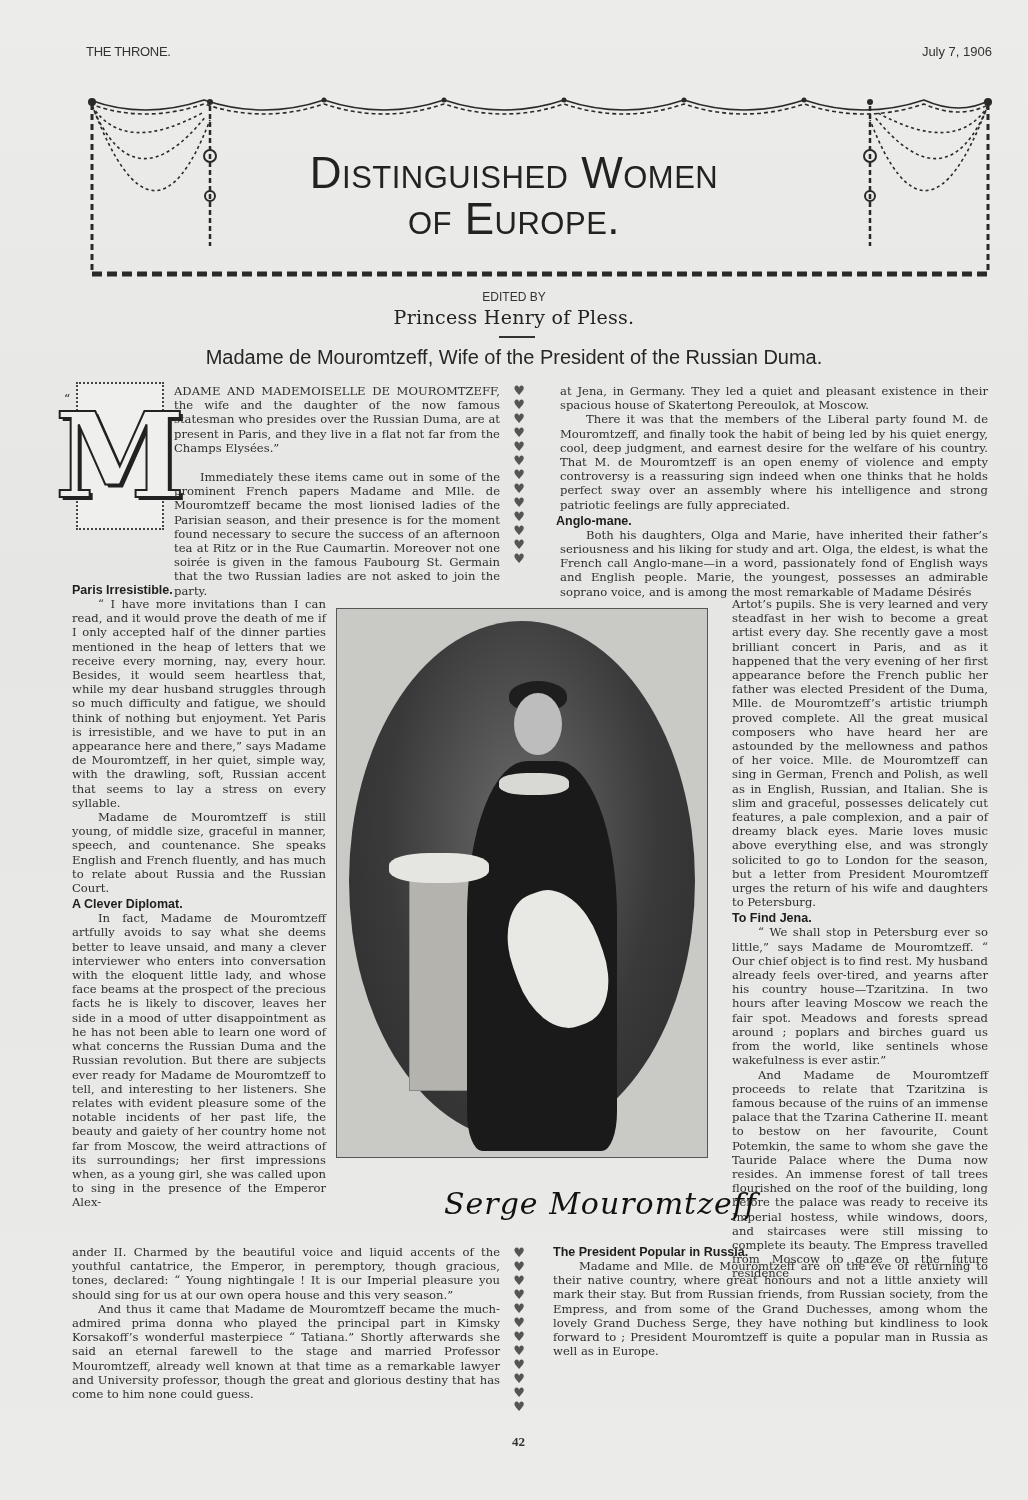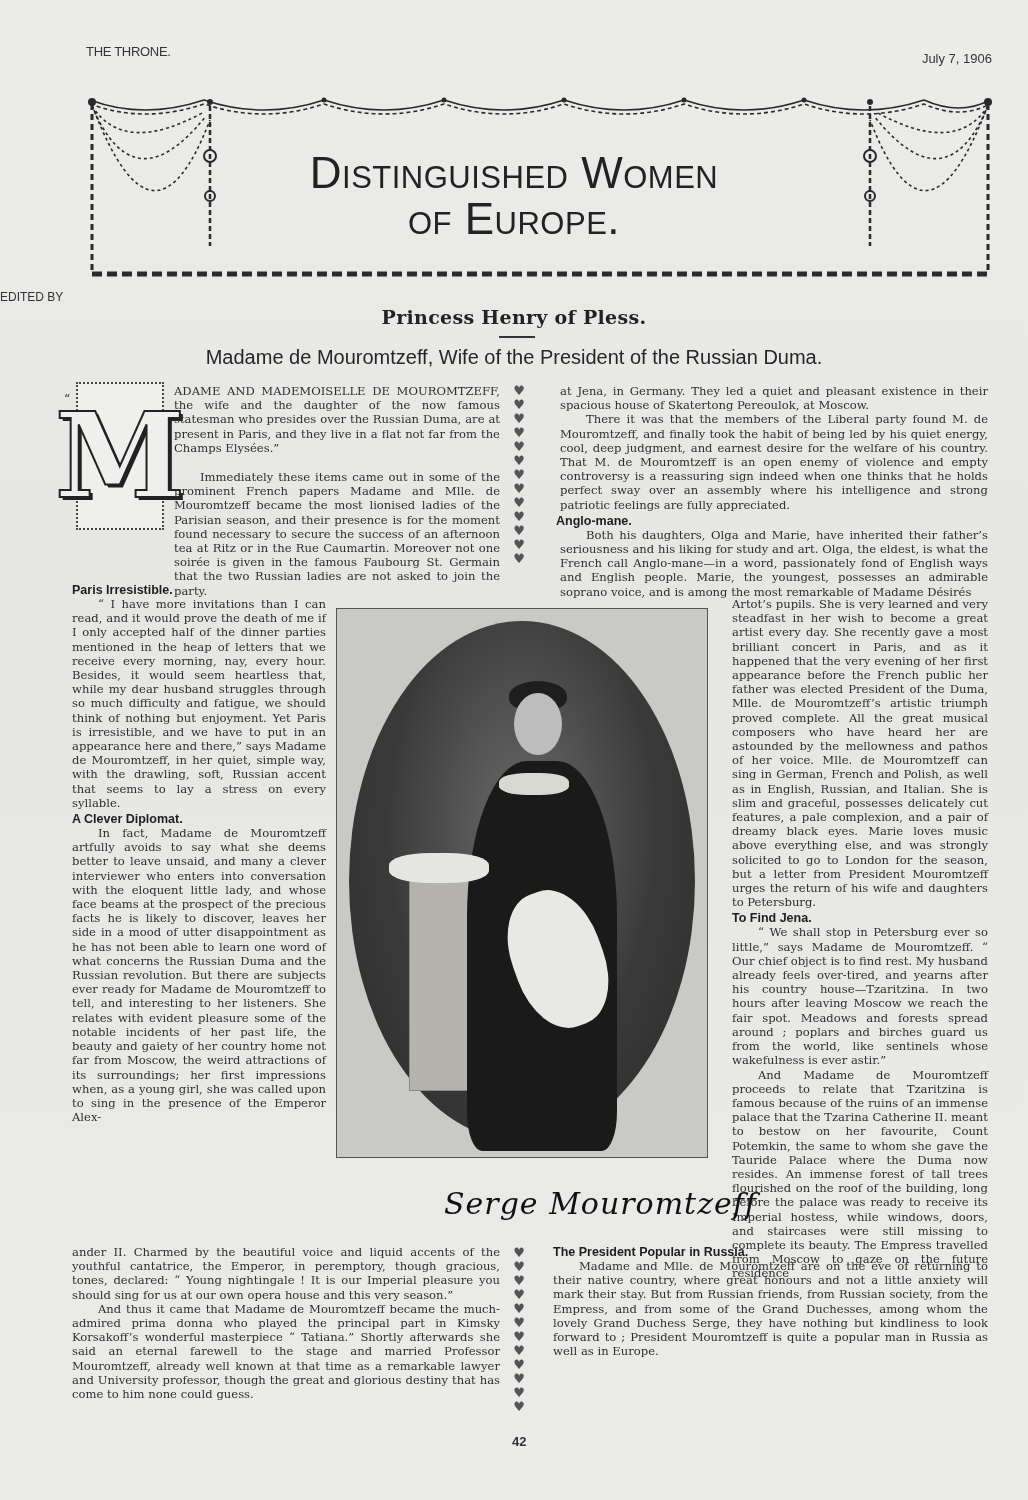--- a/index.html
+++ b/index.html
@@ -7,30 +7,30 @@
     width:1028px; height:1500px; overflow:hidden;
     background:#e9e9e7;
     font-family:"DejaVu Serif", serif;
     color:#2b2b2b;
     position:relative;
   }
   .page { position:absolute; left:0; top:0; width:1028px; height:1500px;
     background: linear-gradient(180deg,#ececea 0%,#e6e6e4 40%,#ebebe9 100%); }
   .hdr { position:absolute; top:44px; font-family:"Liberation Sans", sans-serif; font-size:13px; color:#333; }
   .hdr.left { left:86px; letter-spacing:-0.3px; }
-  .hdr.right { right:36px;margin-top:7px; }
+  .hdr.right { right:36px; }
   
   .frame { position:absolute; left:84px; top:96px; width:912px; height:186px; }
   .title { position:absolute; left:0; right:0; top:150px; text-align:center;
     font-family:"Liberation Sans", sans-serif; font-weight:normal; color:#222;
     font-size:44px; line-height:46px; letter-spacing:0.5px; font-variant:small-caps; }
-  .edited { position:absolute; left:0; right:0; top:290px; text-align:left;
+  .edited { position:absolute; left:0; right:0; top:290px; text-align:center;
     font-family:"Liberation Sans", sans-serif; font-size:12px; color:#333; }
   .editor { position:absolute; left:0; right:0; top:306px; text-align:center;
-    font-family:"DejaVu Serif", serif; font-weight:bold; font-size:19px; color:#222; letter-spacing:0.3px; }
+    font-family:"DejaVu Serif", serif; font-weight:normal; font-size:19px; color:#222; letter-spacing:0.3px; }
   .rule { position:absolute; left:499px; top:336px; width:36px; height:2px; background:#333; }
   .subtitle { position:absolute; left:0; right:0; top:346px; text-align:center;
     font-family:"Liberation Sans", sans-serif; font-size:20px; color:#262626; }
   .col { position:absolute; font-size:11.6px; line-height:14.2px; text-align:justify; color:#2e2e2e; }
   .col p { margin:0; text-indent:26px; }
   .col p.noind { text-indent:0; }
   .col h3 { margin:2px 0 0 0; font-family:"Liberation Sans", sans-serif; font-weight:bold; font-size:12.5px; line-height:14px; color:#1e1e1e; }
   .dropcap { position:absolute; left:76px; top:382px; width:88px; height:148px; border:2px dotted #444; box-sizing:border-box;
     display:flex; align-items:center; justify-content:center; background:#efefed; }
   .dropcap span { font-family:"DejaVu Serif", serif; font-size:118px; font-weight:bold; color:#efefed;
@@ -44,21 +44,21 @@
   .fig-head { position:absolute; left:165px; top:72px; width:48px; height:62px; border-radius:50%; background:#bdbdbd; }
   .fig-hair { position:absolute; left:160px; top:60px; width:58px; height:30px; border-radius:50% 50% 40% 40%; background:#1e1e1e; }
   .fig-body { position:absolute; left:118px; top:140px; width:150px; height:390px; background:#1a1a1a; border-radius:40% 40% 10% 10%; }
   .fig-pillar { position:absolute; left:60px; top:248px; width:80px; height:220px; background:#b5b3ae; border:1px solid #8a8a8a; }
   .fig-boa1 { position:absolute; left:40px; top:232px; width:100px; height:30px; border-radius:40%; background:#e5e5e2; }
   .fig-boa2 { position:absolute; left:164px; top:268px; width:90px; height:140px; border-radius:45%; background:#e8e8e5; transform:rotate(-20deg); }
   .fig-roses { position:absolute; left:150px; top:152px; width:70px; height:22px; border-radius:40%; background:#d8d8d5; }
   .sig { position:absolute; font-family:"DejaVu Serif", serif; font-style:italic; color:#111; }
   .sig1 { left:444px; top:1186px; font-size:30px; letter-spacing:1px; }
   .sig2 { left:736px; top:1396px; font-size:34px; letter-spacing:1px; }
-  .pagenum { position:absolute; left:512px; top:1434px; font-family:Liberation Sans, sans-serif; font-size:13px; font-weight:bold; color:#333; }
+  .pagenum { position:absolute; left:512px; top:1434px; font-family:Liberation Serif, serif; font-size:13px; font-weight:bold; color:#333; }
 </style>
 </head>
 <body>
 
 <div class="page">
 
   <div class="hdr left">THE THRONE.</div>
   <div class="hdr right">July 7, 1906</div>
 
   <svg class="frame" viewBox="0 0 912 186" xmlns="http://www.w3.org/2000/svg">
@@ -116,20 +116,21 @@
   <div class="col" style="left:174px; top:384px; width:326px;">
     <p class="noind">ADAME AND MADEMOISELLE DE MOUROMTZEFF, the wife and the daughter of the now famous statesman who presides over the Russian Duma, are at present in Paris, and they live in a flat not far from the Champs Elysées.”</p>
   </div>
   <div class="col" style="left:72px; top:470px; width:428px;">
     <p style="margin-left:102px;">Immediately these items came out in some of the prominent French papers Madame and Mlle. de Mouromtzeff became the most lionised ladies of the Parisian season, and their presence is for the moment found necessary to secure the success of an afternoon tea at Ritz or in the Rue Caumartin. Moreover not one soirée is given in the famous Faubourg St. Germain that the two Russian ladies are not asked to join the party.</p>
   </div>
 
   <div class="col" style="left:72px; top:581px; width:254px;">
     <h3>Paris Irresistible.</h3>
     <p>“ I have more invitations than I can read, and it would prove the death of me if I only accepted half of the dinner parties mentioned in the heap of letters that we receive every morning, nay, every hour. Besides, it would seem heartless that, while my dear husband struggles through so much difficulty and fatigue, we should think of nothing but enjoyment. Yet Paris is irresistible, and we have to put in an appearance here and there,” says Madame de Mouromtzeff, in her quiet, simple way, with the drawling, soft, Russian accent that seems to lay a stress on every syllable.</p>
+    <p>Madame de Mouromtzeff is still young, of middle size, graceful in manner, speech, and countenance. She speaks English and French fluently, and has much to relate about Russia and the Russian Court.</p>
     <h3>A Clever Diplomat.</h3>
     <p>In fact, Madame de Mouromtzeff artfully avoids to say what she deems better to leave unsaid, and many a clever interviewer who enters into conversation with the eloquent little lady, and whose face beams at the prospect of the precious facts he is likely to discover, leaves her side in a mood of utter disappointment as he has not been able to learn one word of what concerns the Russian Duma and the Russian revolution. But there are subjects ever ready for Madame de Mouromtzeff to tell, and interesting to her listeners. She relates with evident pleasure some of the notable incidents of her past life, the beauty and gaiety of her country home not far from Moscow, the weird attractions of its surroundings; her first impressions when, as a young girl, she was called upon to sing in the presence of the Emperor Alex-</p>
   </div>
 
   <div class="col" style="left:72px; top:1245px; width:428px;">
     <p class="noind">ander II. Charmed by the beautiful voice and liquid accents of the youthful cantatrice, the Emperor, in peremptory, though gracious, tones, declared: “ Young nightingale ! It is our Imperial pleasure you should sing for us at our own opera house and this very season.”</p>
     <p>And thus it came that Madame de Mouromtzeff became the much-admired prima donna who played the principal part in Kimsky Korsakoff’s wonderful masterpiece “ Tatiana.” Shortly afterwards she said an eternal farewell to the stage and married Professor Mouromtzeff, already well known at that time as a remarkable lawyer and University professor, though the great and glorious destiny that has come to him none could guess.</p>
   </div>
 
   <div class="divider" style="top:384px;">

